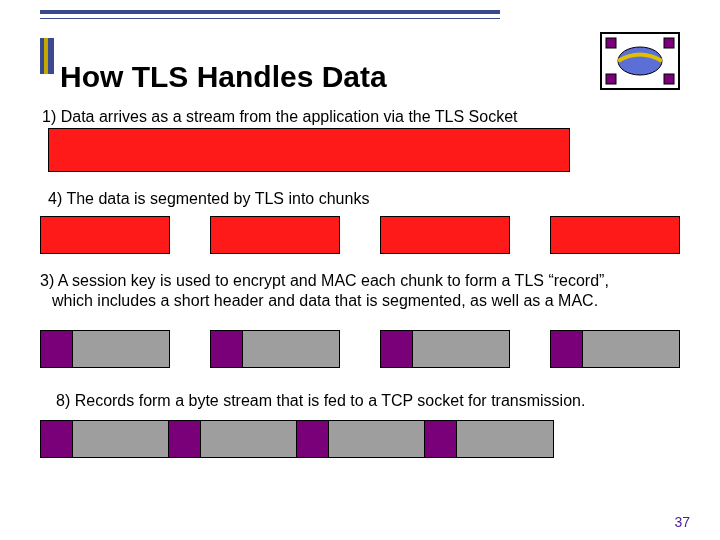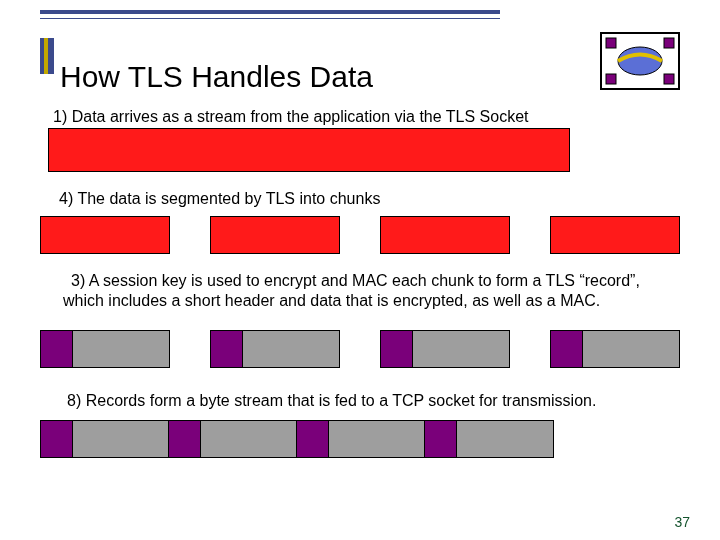--- a/index.html
+++ b/index.html
@@ -25,21 +25,21 @@
     right: 220px;
     height: 1px;
     background: #3b4a8c;
   }
   .title {
     position: absolute;
     left: 60px;
     top: 40px;
     font-size: 30px;
     color: #000;
-    font-weight: normal;
+    font-weight: bold;
   }
   .accent {
     position: absolute;
     top: 38px;
     width: 14px;
     height: 36px;
   }
   .accent .a1 { position:absolute; left:0; top:0; width:6px; height:100%; background:#3b4a8c; }
   .accent .a2 { position:absolute; left:4px; top:0; width:6px; height:100%; background:#c2a800; }
   .accent .a3 { position:absolute; left:8px; top:0; width:6px; height:100%; background:#3b4a8c; }
@@ -51,37 +51,36 @@
     width: 76px;
     height: 54px;
     border: 2px solid #000;
     background: #fff;
   }
 
   .step {
     position: absolute;
     font-size: 16px;
     color: #000;
-    margin-left: 11px;
   }
 
   .bar {
     position:absolute;
     border:1px solid #000;
   }
   .red { background:#ff1a1a; }
   .purple { background:#7a007a; }
   .grey { background:#9e9e9e; }
 
   .pagenum {
     position:absolute;
     right:30px;
     bottom:10px;
     font-size:14px;
-    color:#14532d;
+    color:#4c1d95;
   }
 </style>
 </head>
 <body>
 
 <div class="rule-thick" style="top:10px"></div>
 <div class="rule-thin" style="top:18px"></div>
 
 <div class="accent" style="left:40px">
   <div class="a1"></div>
@@ -104,22 +103,22 @@
 
 <div class="step" style="left:42px; top:108px;">1) Data arrives as a stream from the application via the TLS Socket</div>
 <div class="bar red" style="left:48px; top:128px; width:520px; height:42px;"></div>
 
 <div class="step" style="left:48px; top:190px;">4) The data is segmented by TLS into chunks</div>
 <div class="bar red" style="left:40px;  top:216px; width:128px; height:36px;"></div>
 <div class="bar red" style="left:210px; top:216px; width:128px; height:36px;"></div>
 <div class="bar red" style="left:380px; top:216px; width:128px; height:36px;"></div>
 <div class="bar red" style="left:550px; top:216px; width:128px; height:36px;"></div>
 
-<div class="step" style="left:60px; top:272px;">3) A session key is used to encrypt and MAC each chunk to form a TLS “record”,</div>
-<div class="step" style="left:52px; top:292px;">which includes a short header and data that is encrypted, as well as a MAC.</div>
+<div class="step" style="left:40px; top:272px;">3) A session key is used to encrypt and MAC each chunk to form a TLS “record”,</div>
+<div class="step" style="left:52px; top:292px;">which includes a short header and data that is segmented, as well as a MAC.</div>
 
 <div class="bar purple" style="left:40px;  top:330px; width:32px; height:36px;"></div>
 <div class="bar grey" style="left:72px;  top:330px; width:96px; height:36px;"></div>
 <div class="bar purple" style="left:210px; top:330px; width:32px; height:36px;"></div>
 <div class="bar grey" style="left:242px; top:330px; width:96px; height:36px;"></div>
 <div class="bar purple" style="left:380px; top:330px; width:32px; height:36px;"></div>
 <div class="bar grey" style="left:412px; top:330px; width:96px; height:36px;"></div>
 <div class="bar purple" style="left:550px; top:330px; width:32px; height:36px;"></div>
 <div class="bar grey" style="left:582px; top:330px; width:96px; height:36px;"></div>
 

